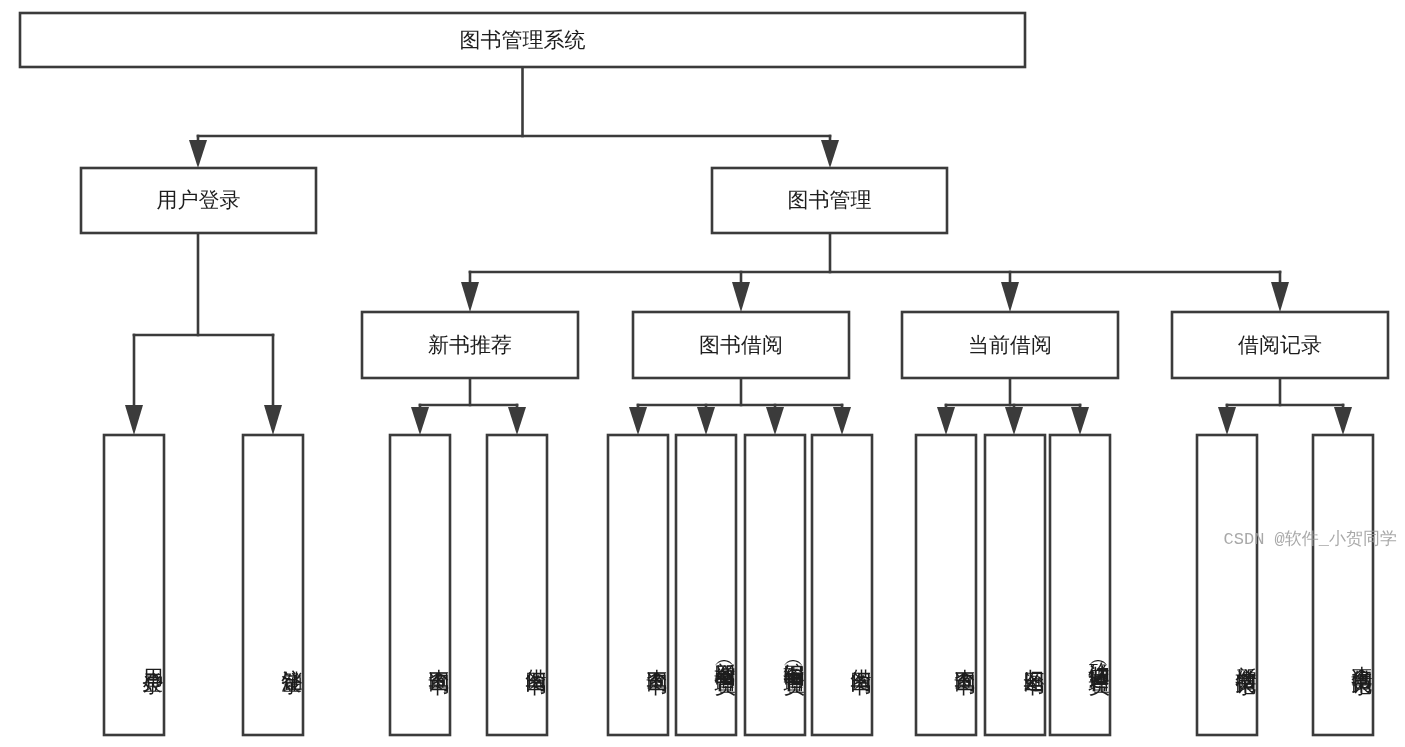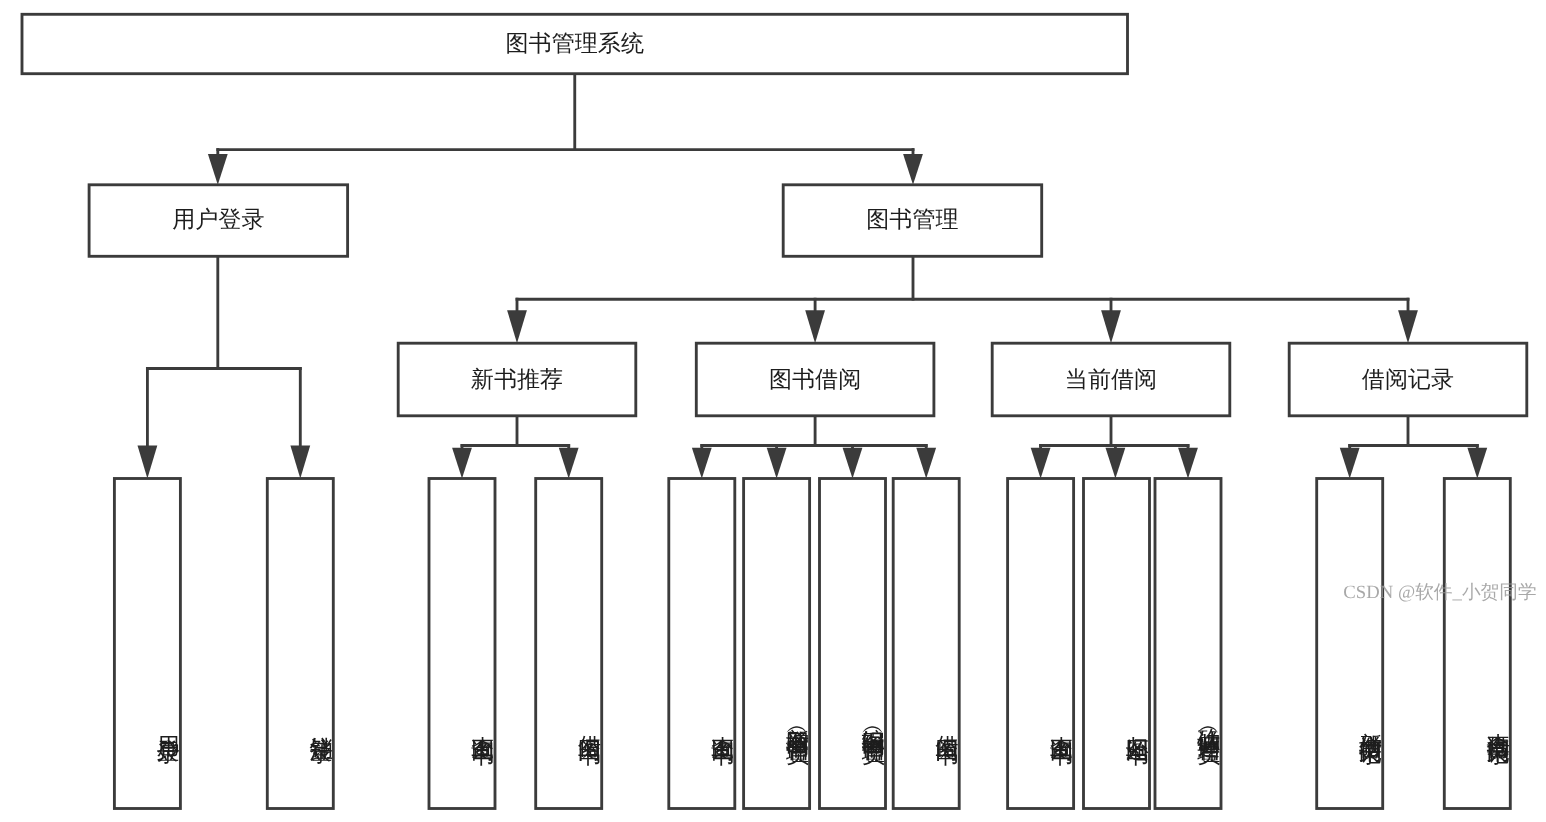--- a/index.html
+++ b/index.html
@@ -61,21 +61,21 @@
     display: flex;
     align-items: flex-start;
     justify-content: center;
     white-space: nowrap;
     pointer-events: none;
   }
   .watermark {
     position: absolute;
     right: 8px;
     bottom: 4px;
-    font-family: Liberation Serif, serif;
+    font-family: Liberation Mono, monospace;
     font-size: 17px;
     color: #9a9a9a;
     opacity: 0.85;
     white-space: nowrap;
     text-align: right;
   }
 </style>
 </head>
 <body>
 

